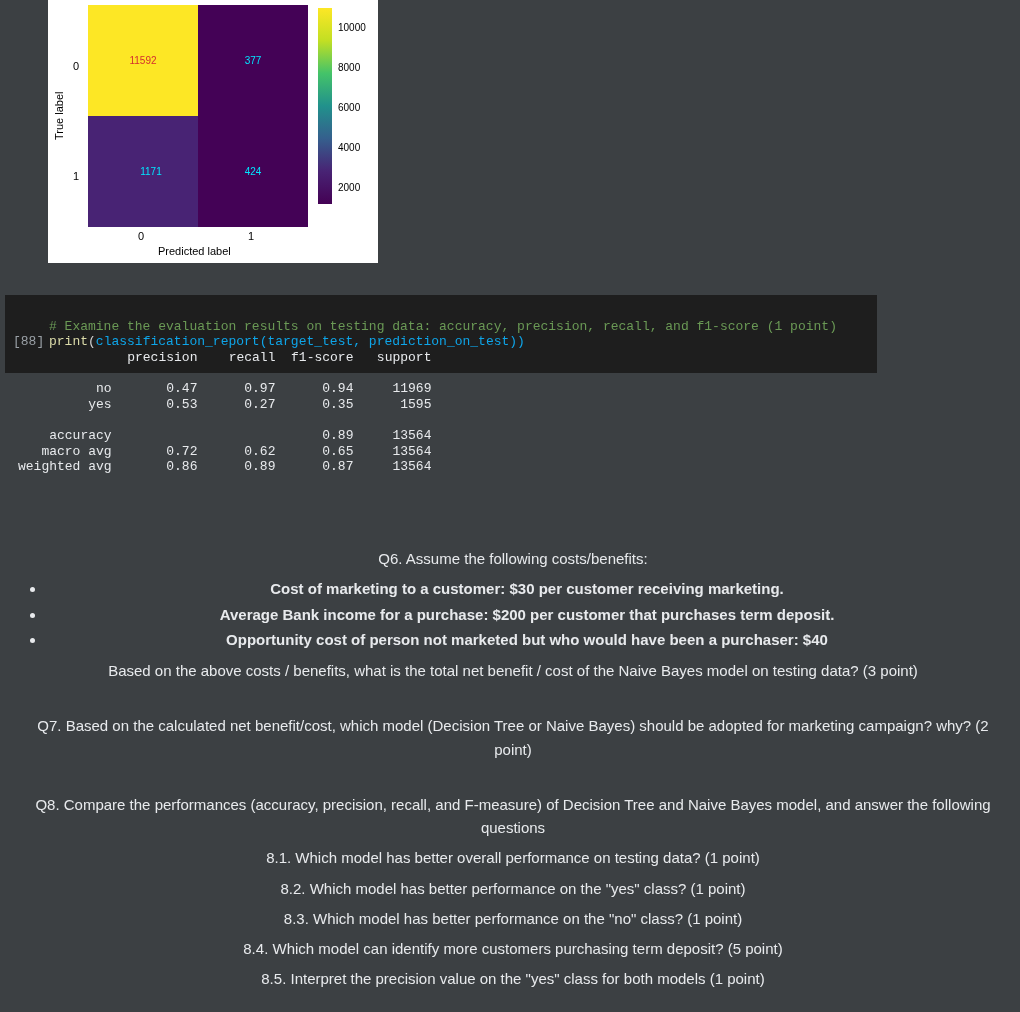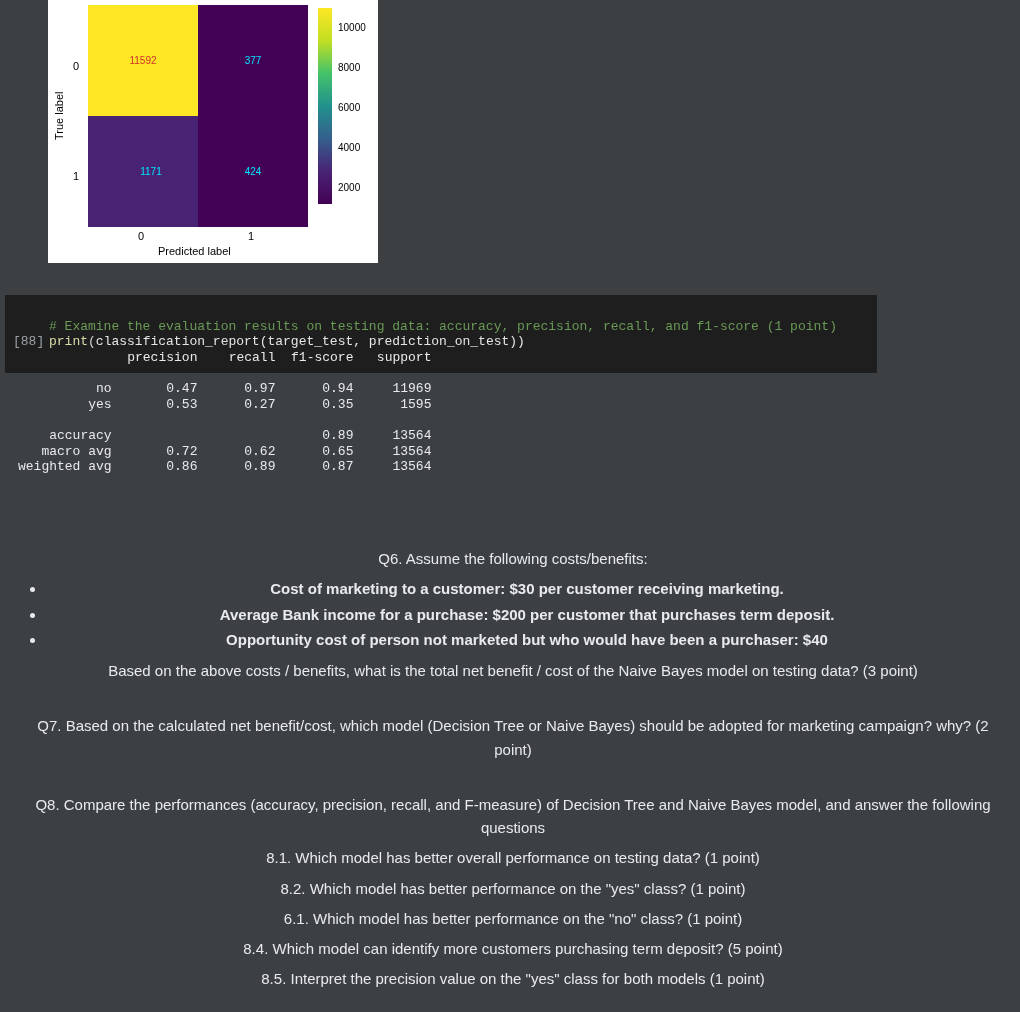--- a/index.html
+++ b/index.html
@@ -52,21 +52,21 @@
     position:absolute; left:5px; top:295px; width:872px;
     display:flex; align-items:flex-end;
     background:#1e1e1e;
     padding:24px 8px;
     font-family:"Consolas","Courier New",monospace; font-size:13px;
   }
   .prompt { color:#9aa0a6; width:36px; flex-shrink:0; }
   .code { white-space:pre; }
   .c-cmt { color:#6a9955; }
   .c-fn  { color:#dcdcaa; }
-  .c-id  { color:#e5e5e5; }
+  .c-id  { color:#0ea5e9; }
   .c-punc{ color:#d4d4d4; }
   .report {
     position:absolute; left:18px; top:350px;
     font-family:"Consolas","Courier New",monospace; font-size:13px;
     white-space:pre; color:#e8eaed;
     line-height:1.2;
   }
   .markdown {
     position:absolute; left:18px; top:540px; width:990px;
     line-height:1.55; font-size:15px;text-align:center;
@@ -130,16 +130,16 @@
     <li>Average Bank income for a purchase: $200 per customer that purchases term deposit.</li>
     <li>Opportunity cost of person not marketed but who would have been a purchaser: $40</li>
   </ul>
   <p>Based on the above costs / benefits, what is the total net benefit / cost of the Naive Bayes model on testing data? (3 point)</p>
   <div class="qspacer"></div>
   <p>Q7. Based on the calculated net benefit/cost, which model (Decision Tree or Naive Bayes) should be adopted for marketing campaign? why? (2 point)</p>
   <div class="qspacer"></div>
   <p>Q8. Compare the performances (accuracy, precision, recall, and F-measure) of Decision Tree and Naive Bayes model, and answer the following questions</p>
   <p>8.1. Which model has better overall performance on testing data? (1 point)</p>
   <p>8.2. Which model has better performance on the "yes" class? (1 point)</p>
-  <p>6.1. Which model has better performance on the "no" class? (1 point)</p>
+  <p>8.3. Which model has better performance on the "no" class? (1 point)</p>
   <p>8.4. Which model can identify more customers purchasing term deposit? (5 point)</p>
   <p>8.5. Interpret the precision value on the "yes" class for both models (1 point)</p>
 </div>
 
 </body></html>

